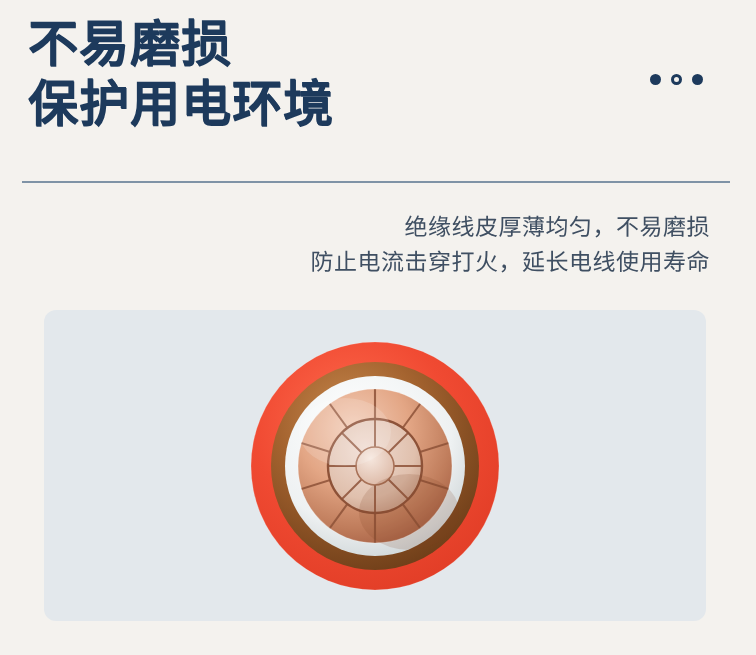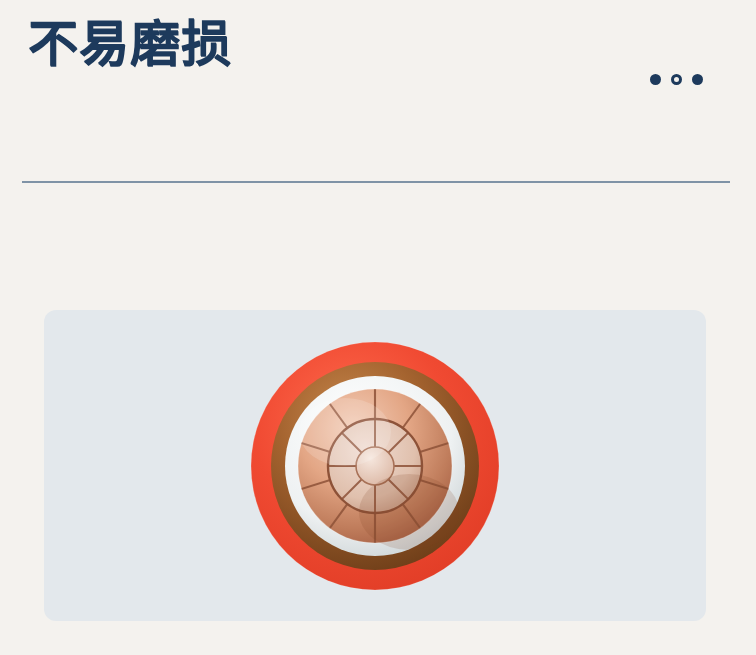--- a/index.html
+++ b/index.html
@@ -110,30 +110,35 @@
 
   .cable-svg { display: block; width: 100%; height: 100%; }
 </style>
 </head>
 <body>
 
 <div class="page">
 
   <div class="heading-block">
     <div class="headline">不易磨损</div>
+    <div class="headline">保护用电环境</div>
   </div>
 
   <div class="dots">
     <span class="dot filled"></span>
     <span class="dot hollow"></span>
     <span class="dot filled"></span>
   </div>
 
   <div class="divider"></div>
 
+  <div class="subtitle-block">
+    <div class="subtitle-line">绝缘线皮厚薄均匀，不易磨损</div>
+    <div class="subtitle-line">防止电流击穿打火，延长电线使用寿命</div>
+  </div>
 
   <div class="image-card">
     <div class="cable-photo">
       <svg class="cable-svg" viewBox="0 0 252 252" xmlns="http://www.w3.org/2000/svg">
         <defs>
           <radialGradient id="gJacket" cx="40%" cy="32%" r="72%">
             <stop offset="0%" stop-color="#ff6a4d"></stop>
             <stop offset="55%" stop-color="#f04a32"></stop>
             <stop offset="100%" stop-color="#e23e27"></stop>
           </radialGradient>

